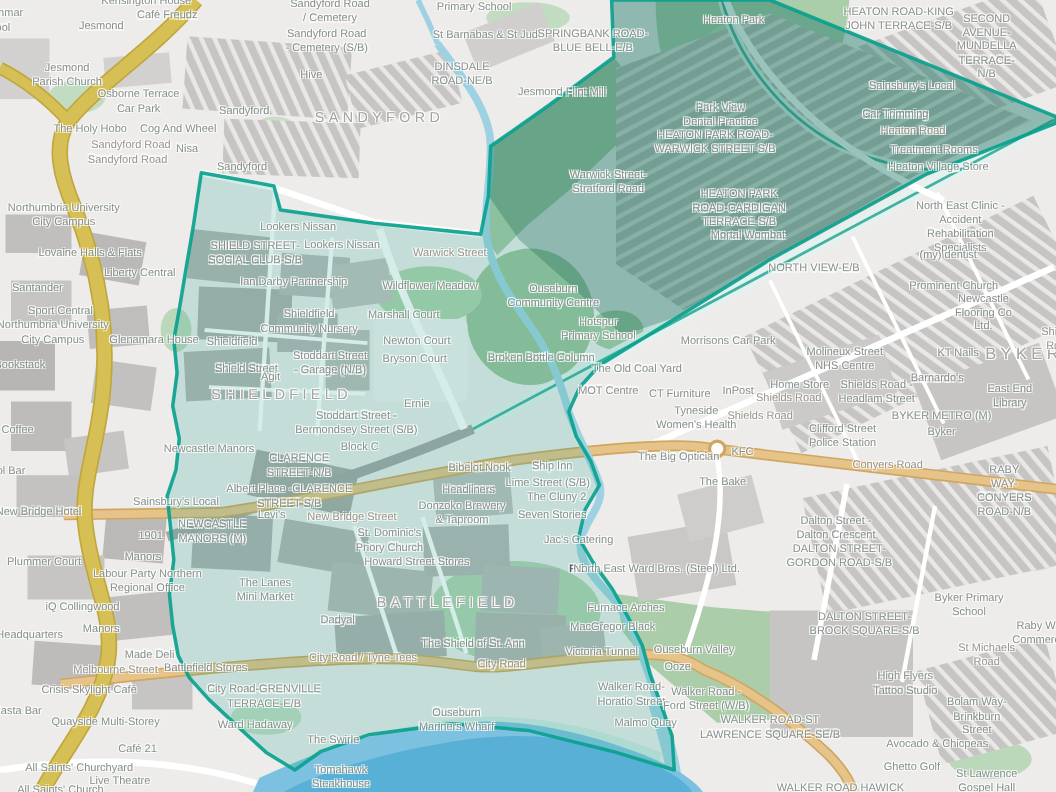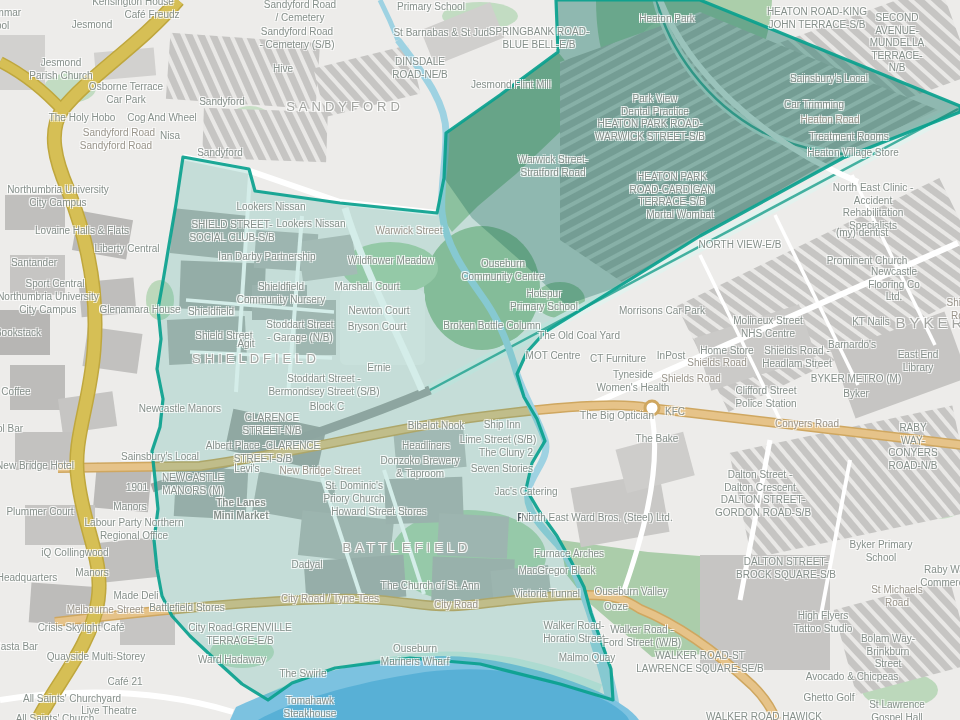--- a/index.html
+++ b/index.html
@@ -283,34 +283,34 @@
 ROAD-N/B</div>
       <div class="lbl" style="left: 633px; top: 381px;">Tyneside
 Women's Health</div>
       <div class="lbl" style="left: 617px; top: 416px;">The Big Optician</div>
       <div class="lbl" style="left: 675px; top: 412px;">KFC</div>
       <div class="lbl" style="left: 657px; top: 439px;">The Bake</div>
       <div class="lbl r" style="left: 963px; top: 309px;">Shields Road</div>
       <div class="lbl" style="left: 324px; top: 385px;">Stoddart Street -
 Bermondsey Street (S/B)</div>
       <div class="lbl" style="left: 327px; top: 407px;">Block C</div>
-      <div class="lbl" style="left: 180px; top: 409px;">Newcastle Manors</div>
+      <div class="lbl" style="left: 190px; top: 409px;">Newcastle Manors</div>
       <div class="lbl" style="left: 272px; top: 424px;">CLARENCE
 STREET-N/B</div>
       <div class="lbl" style="left: 263px; top: 452px;">Albert Place -CLARENCE
 STREET-S/B</div>
       <div class="lbl" style="left: 247px; top: 469px;">Levi's</div>
       <div class="lbl r" style="left: 320px; top: 471px;">New Bridge Street</div>
       <div class="lbl" style="left: 160px; top: 457px;">Sainsbury's Local</div>
       <div class="lbl" style="left: 137px; top: 488px;">1901</div>
       <div class="lbl" style="left: 193px; top: 484px;">NEWCASTLE
 MANORS (M)</div>
       <div class="lbl" style="left: 325px; top: 492px; margin-left: 29px;">St. Dominic's
 Priory Church</div>
-      <div class="lbl" style="left: 241px; top: 509px; font-weight: bold;">The Lanes
+      <div class="lbl" style="left: 241px; top: 537px;">The Lanes
 Mini Market</div>
       <div class="lbl" style="left: 379px; top: 512px;">Howard Street Stores</div>
       <div class="lbl" style="left: 436px; top: 426px;">Bibelot Nook</div>
       <div class="lbl" style="left: 426px; top: 446px;">Headliners</div>
       <div class="lbl" style="left: 420px; top: 467px;">Donzoko Brewery
 &amp; Taproom</div>
       <div class="lbl" style="left: 502px; top: 425px;">Ship Inn</div>
       <div class="lbl" style="left: 498px; top: 440px;">Lime Street (S/B)</div>
       <div class="lbl" style="left: 506px; top: 453px;">The Cluny 2</div>
       <div class="lbl" style="left: 502px; top: 469px;">Seven Stories</div>
@@ -328,21 +328,21 @@
       <div class="lbl r" style="left: 105px; top: 610px;">Melbourne Street</div>
       <div class="lbl" style="left: 35px; top: 466px;">New Bridge Hotel</div>
       <div class="lbl" style="left: 10px; top: 429px;">ol Bar</div>
       <div class="lbl" style="left: 285px; top: 565px; padding-left: 44px;">Dadyal</div>
       <div class="lbl d" style="left: 407px; top: 548px; font-size: 13px;">BATTLEFIELD</div>
       <div class="lbl" style="left: 187px; top: 608px;">Battlefield Stores</div>
       <div class="lbl" style="left: 240px; top: 634px;">City Road-GRENVILLE
 TERRACE-E/B</div>
       <div class="lbl r" style="left: 330px; top: 599px;">City Road / Tyne-Tees</div>
       <div class="lbl r" style="left: 456px; top: 605px;">City Road</div>
-      <div class="lbl" style="left: 430px; top: 586px;">The Church of St. Ann</div>
+      <div class="lbl" style="left: 430px; top: 586px;">The Shield of St. Ann</div>
       <div class="lbl" style="left: 547px; top: 594px;">Victoria Tunnel</div>
       <div class="lbl" style="left: 569px; top: 554px;">Furnace Arches</div>
       <div class="lbl" style="left: 557px; top: 571px;">MacGregor Black</div>
       <div class="lbl" style="left: 631px; top: 592px;">Ouseburn Valley</div>
       <div class="lbl" style="left: 616px; top: 607px;">Ooze</div>
       <div class="lbl" style="left: 574px; top: 632px;">Walker Road-
 Horatio Street</div>
       <div class="lbl" style="left: 642px; top: 636px;">Walker Road -
 Ford Street (W/B)</div>
       <div class="lbl" style="left: 587px; top: 658px;">Malmo Quay</div>

